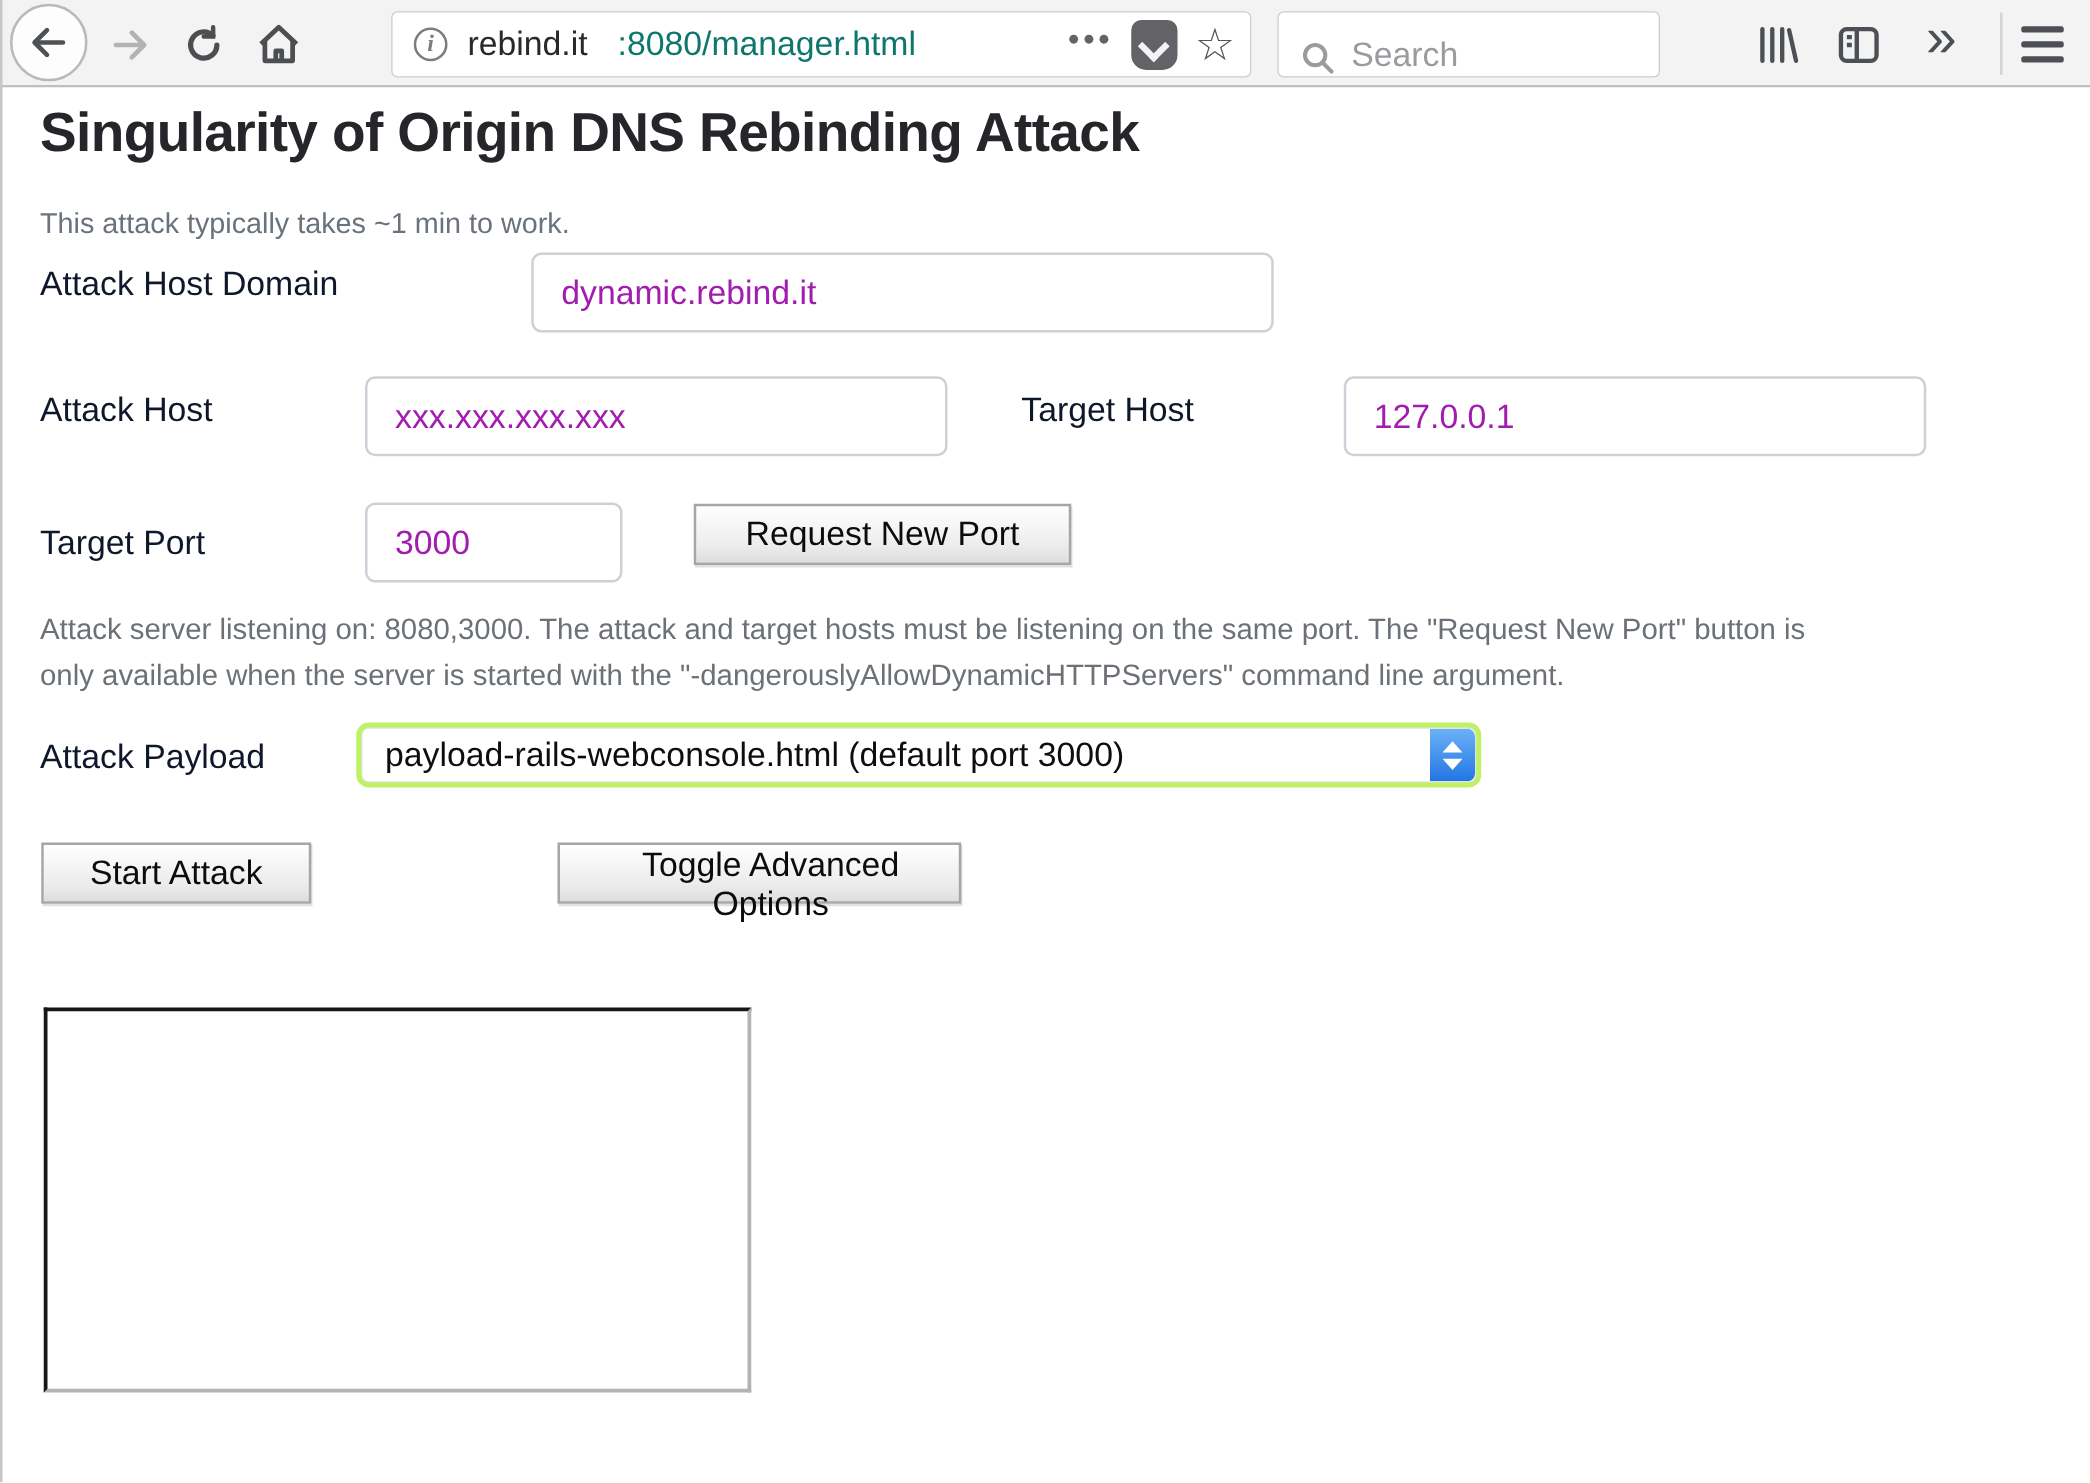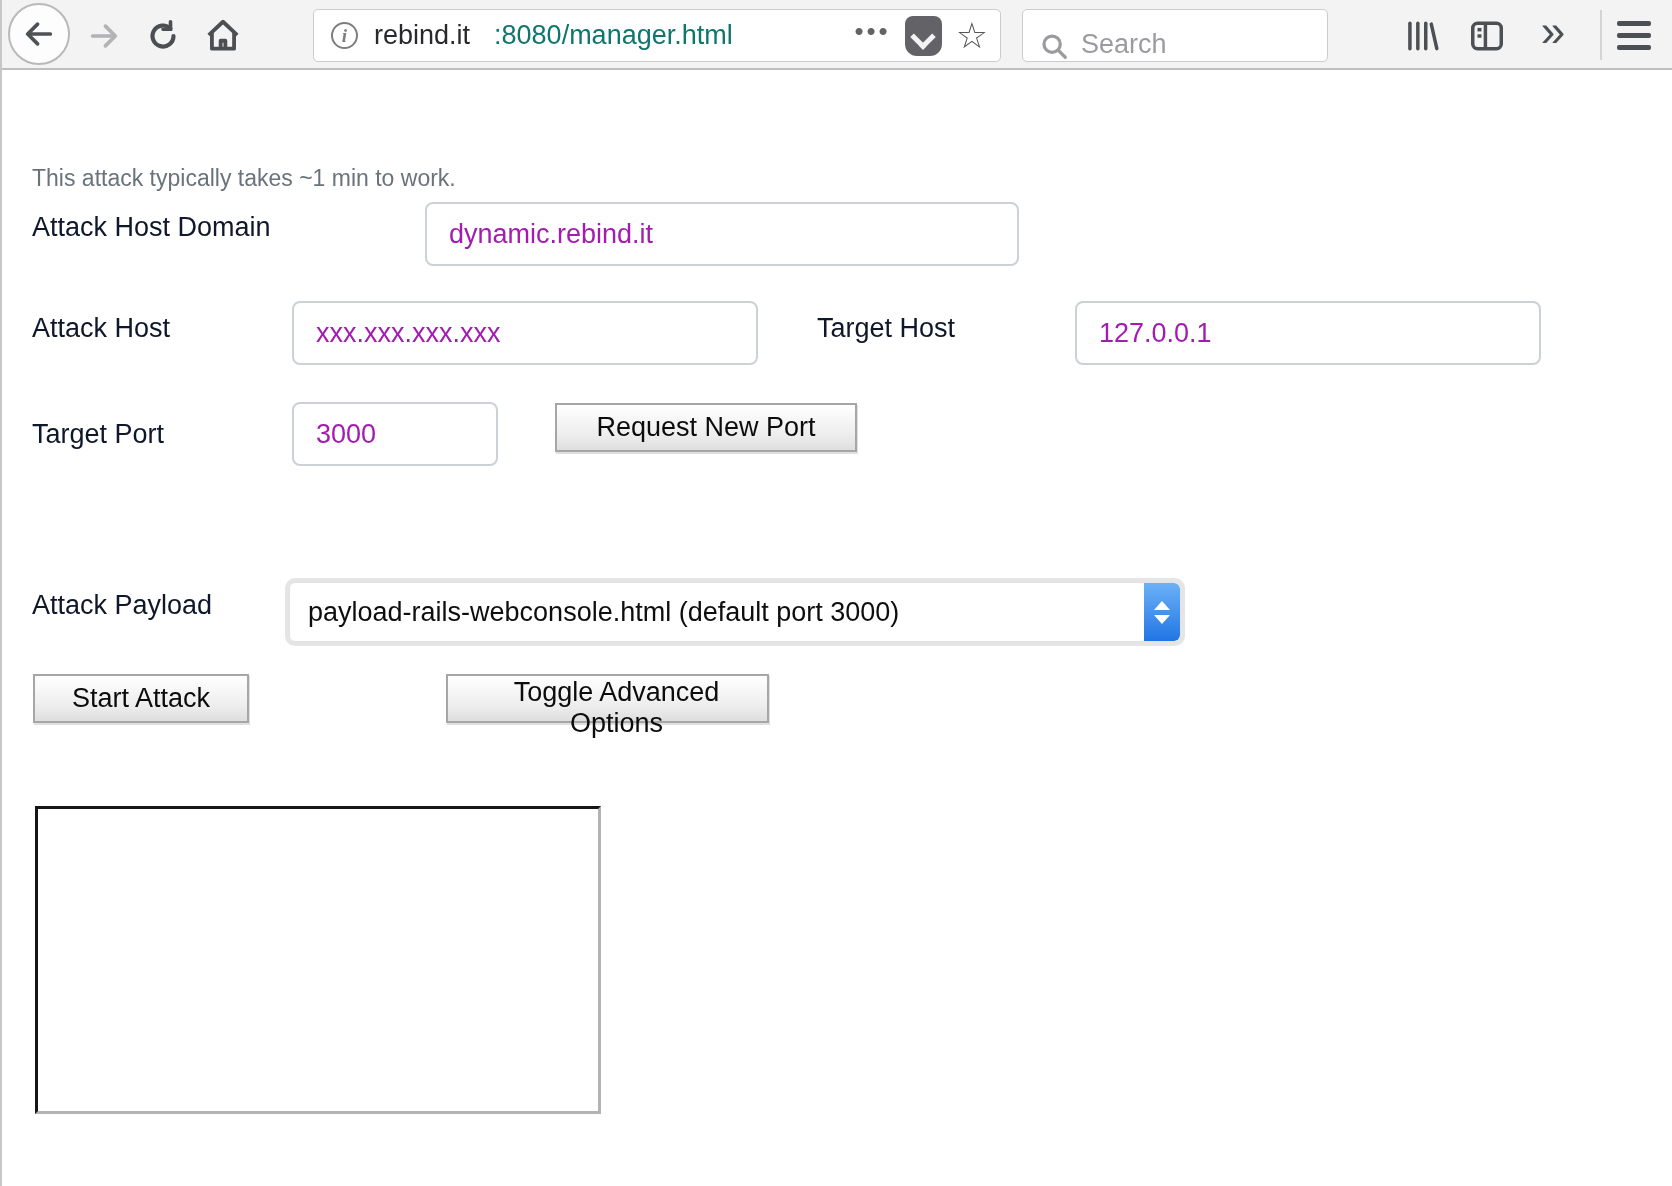--- a/index.html
+++ b/index.html
@@ -75,22 +75,22 @@
     border:2px solid #a6a6a6;background:linear-gradient(#ffffff,#ececec 70%,#dedede);
     font-size:27px;color:#0c0c0c;text-align:center;
     font-family:"Liberation Sans","DejaVu Sans",sans-serif;cursor:pointer;
     box-shadow:1px 2px 0 rgba(0,0,0,0.12);
   }
   .note{
     position:absolute;left:30px;top:415px;width:1450px;
     font-size:23.5px;line-height:37px;color:#6b7177;
   }
   .select-ring{
-    position:absolute;left:283px;top:508px;width:900px;height:68px;
-    background:#e5e5e5;border-radius:10px;padding:4px;box-sizing:border-box;cursor:pointer;
+    position:absolute;left:283px;top:508px;width:900px;height:52px;
+    background:#bef264;border-radius:10px;padding:4px;box-sizing:border-box;cursor:pointer;
   }
   .select-body{
     width:100%;height:100%;background:#ffffff;border-radius:6px;
     display:flex;align-items:center;overflow:hidden;border:1px solid #e2e2e2;box-sizing:border-box;
   }
   .select-text{flex:1 1 auto;font-size:27px;color:#0e0e0e;padding-left:18px;white-space:nowrap;}
   .select-cap{
     flex:0 0 36px;height:100%;background:linear-gradient(#6cb1f7,#2276e4);
     border-radius:0 6px 6px 0;display:flex;flex-direction:column;align-items:center;justify-content:center;gap:5px;
   }
@@ -196,34 +196,36 @@
 
   <div class="tbtn hamburger">
     <span class="bar"></span>
     <span class="bar"></span>
     <span class="bar"></span>
   </div>
 </div>
 
 <div class="page">
 
+  <h1 class="title">Singularity of Origin DNS Rebinding Attack</h1>
   <div class="subtitle">This attack typically takes ~1 min to work.</div>
 
   <label class="flabel" style="left:30px;top:142px;">Attack Host Domain</label>
   <input class="tinput" style="left: 423px; top: 132px; width: 594px;" value="dynamic.rebind.it">
 
   <label class="flabel" style="left:30px;top:243px;">Attack Host</label>
   <input class="tinput" style="left: 290px; top: 231px; width: 466px;" value="xxx.xxx.xxx.xxx">
   <label class="flabel" style="left:815px;top:243px;">Target Host</label>
   <input class="tinput" style="left: 1073px; top: 231px; width: 466px;" value="127.0.0.1">
 
   <label class="flabel" style="left:30px;top:349px;">Target Port</label>
   <input class="tinput" style="left: 290px; top: 332px; width: 206px;" value="3000">
   <button class="push-btn" style="left:553px;top:333px;width:302px;">Request New Port</button>
 
+  <div class="note">Attack server listening on: 8080,3000. The attack and target hosts must be listening on the same port. The "Request New Port" button is only available when the server is started with the "-dangerouslyAllowDynamicHTTPServers" command line argument.</div>
 
   <label class="flabel" style="left:30px;top:520px;">Attack Payload</label>
   <div class="select-ring">
     <div class="select-body">
       <span class="select-text">payload-rails-webconsole.html (default port 3000)</span>
       <span class="select-cap">
         <span class="tri-up"></span>
         <span class="tri-down"></span>
       </span>
     </div>

